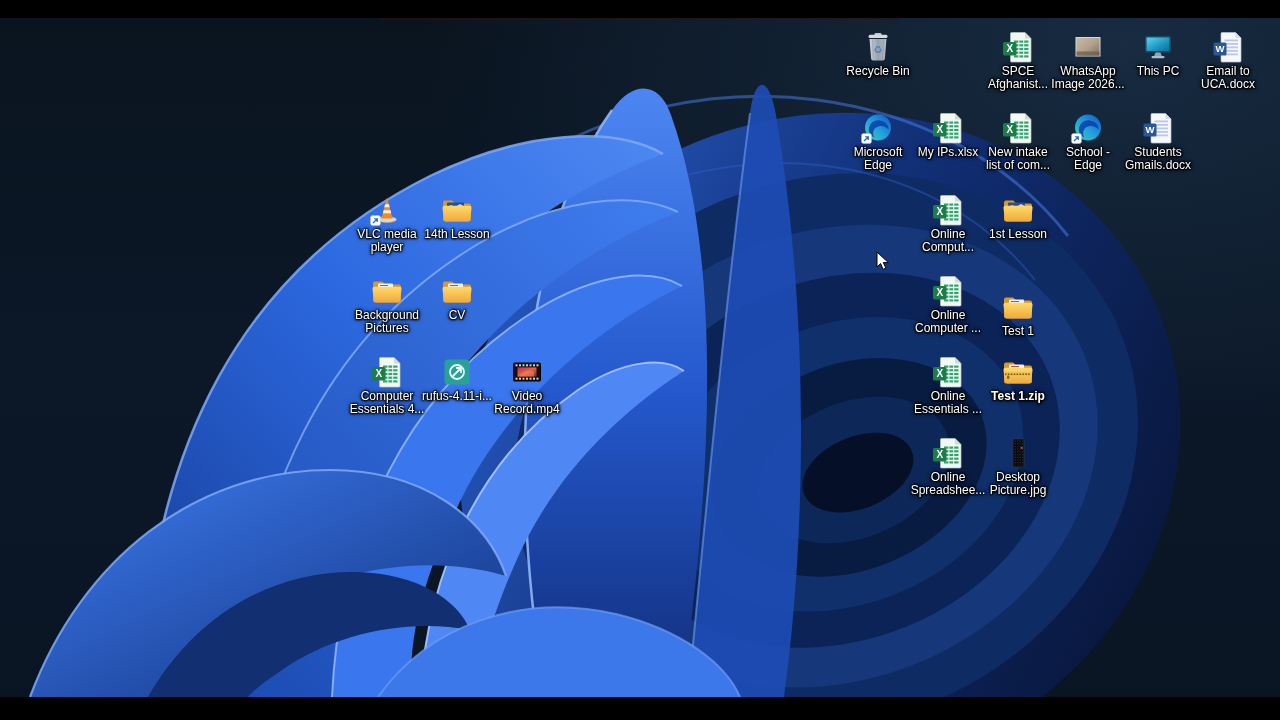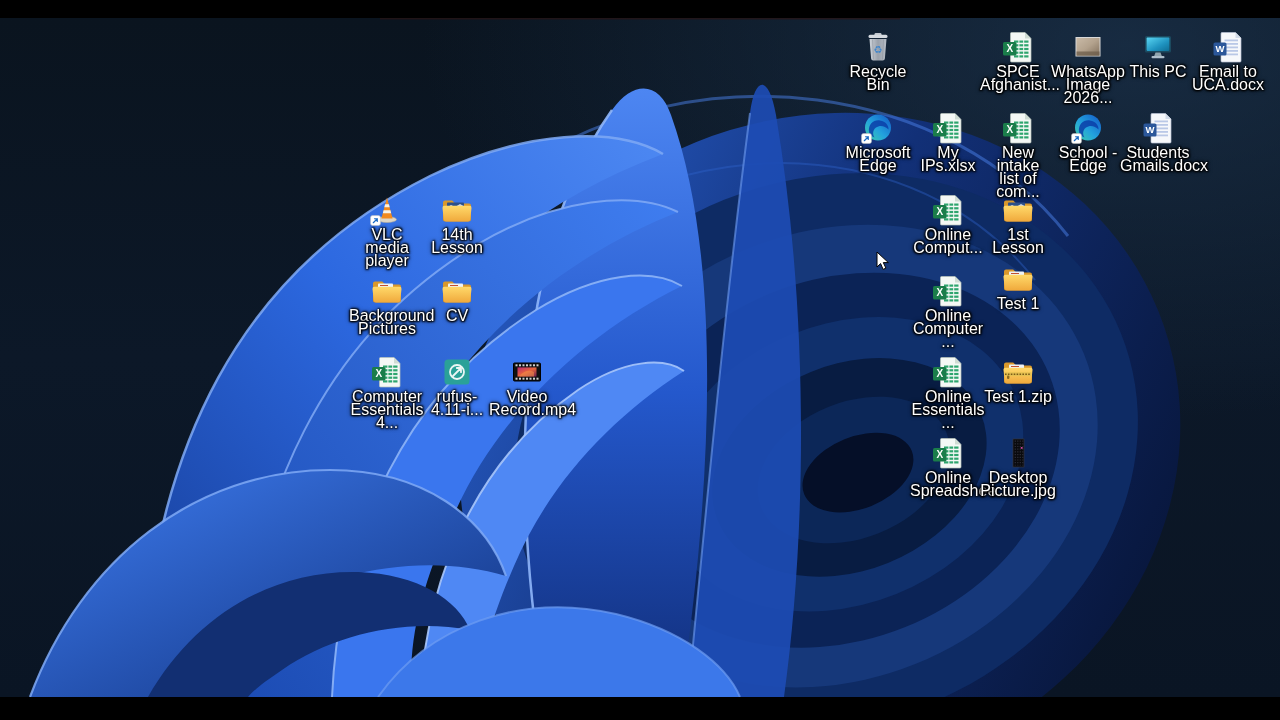--- a/index.html
+++ b/index.html
@@ -17,21 +17,21 @@
   #wallpaper{position:absolute;left:0;top:0;width:1280px;height:679px;display:block;}
   .icon{
     position:absolute;width:76px;display:flex;flex-direction:column;align-items:center;
     cursor:default;
   }
   .glyph{position:relative;width:34px;height:34px;flex:0 0 auto;}
   .glyph svg{display:block;width:100%;height:100%;}
   .glyph .badge{position:absolute;left:0;bottom:1px;width:11px;height:11px;}
   .label{
     margin-top:1px;max-width:76px;text-align:center;
-    font-size:16px;line-height:13px;color:#fff;white-space:pre-line;
+    font-size:12px;line-height:13px;color:#fff;white-space:pre-line;
     text-shadow:0 0 2px #000,1px 1px 2px #000,-1px 1px 2px #000,1px -1px 2px #000,0 0 5px rgba(0,0,0,.9);
   }
   #cursor{position:absolute;width:14px;height:20px;pointer-events:none;z-index:50;}
 </style>
 </head>
 <body>
 
 <div class="letterbox" id="bar-top"></div>
 
 <div id="desktop">
@@ -415,21 +415,21 @@
             <line x1="17.9" y1="10" x2="17.9" y2="28"></line>
             <line x1="22.7" y1="10" x2="22.7" y2="28"></line>
           </g>
     <rect x="2" y="12" width="13.5" height="13.5" rx="1.6" fill="#1a7d4a"></rect>
     <text x="8.75" y="22.3" font-size="10" font-weight="bold" fill="#fff" text-anchor="middle" font-family="Liberation Sans,sans-serif">X</text>
         </svg>
       </span>
     <span class="label">Online
 Computer ...</span>
   </div>
-    <div class="icon" style="left: 980px; top: 244px;">
+    <div class="icon" style="left: 980px; top: 272px;">
     <span class="glyph">
         <svg viewBox="0 0 34 34">
   <path d="M3 9.5 a2 2 0 0 1 2-2 h7.2 l3 3 h13.8 a2 2 0 0 1 2 2 v14 a2 2 0 0 1-2 2 H5 a2 2 0 0 1-2-2 Z" fill="#d9982b"></path>
   <rect x="8" y="9.5" width="15" height="7" rx="0.8" fill="#eef2f6"></rect>
           <rect x="10" y="11" width="8" height="1" fill="#c2512f"></rect>
   <path d="M2.5 15 a2 2 0 0 1 2-2.2 h25 a2 2 0 0 1 2 2.2 l-1.2 11.3 a2.3 2.3 0 0 1-2.3 2.1 H6 a2.3 2.3 0 0 1-2.3-2.1 Z" fill="url(#fldg)"></path>
         </svg>
       </span>
     <span class="label">Test 1</span>
   </div>
@@ -511,21 +511,21 @@
             <line x1="17.9" y1="10" x2="17.9" y2="28"></line>
             <line x1="22.7" y1="10" x2="22.7" y2="28"></line>
           </g>
     <rect x="2" y="12" width="13.5" height="13.5" rx="1.6" fill="#1a7d4a"></rect>
     <text x="8.75" y="22.3" font-size="10" font-weight="bold" fill="#fff" text-anchor="middle" font-family="Liberation Sans,sans-serif">X</text>
         </svg>
       </span>
     <span class="label">Online
 Essentials ...</span>
   </div>
-    <div class="icon" style="left: 980px; top: 337px;">
+    <div class="icon" style="left: 980px; top: 337px; font-weight: bold;">
     <span class="glyph">
         <svg viewBox="0 0 34 34">
   <path d="M3 9.5 a2 2 0 0 1 2-2 h7.2 l3 3 h13.8 a2 2 0 0 1 2 2 v14 a2 2 0 0 1-2 2 H5 a2 2 0 0 1-2-2 Z" fill="#d9982b"></path>
   <rect x="8" y="9.5" width="15" height="7" rx="0.8" fill="#eef2f6"></rect>
           <rect x="10" y="11" width="8" height="1" fill="#c2512f"></rect>
   <path d="M2.5 15 a2 2 0 0 1 2-2.2 h25 a2 2 0 0 1 2 2.2 l-1.2 11.3 a2.3 2.3 0 0 1-2.3 2.1 H6 a2.3 2.3 0 0 1-2.3-2.1 Z" fill="url(#fldg)"></path>
           <rect x="3.6" y="17.3" width="26.8" height="3.8" fill="#e4c052"></rect>
   <line x1="4" y1="19.2" x2="30" y2="19.2" stroke="#7a5c18" stroke-width="1.6" stroke-dasharray="1.6 1.3"></line>
   <rect x="6" y="20.6" width="2.4" height="3.4" rx="1" fill="#8a6a1e"></rect>
         </svg>

